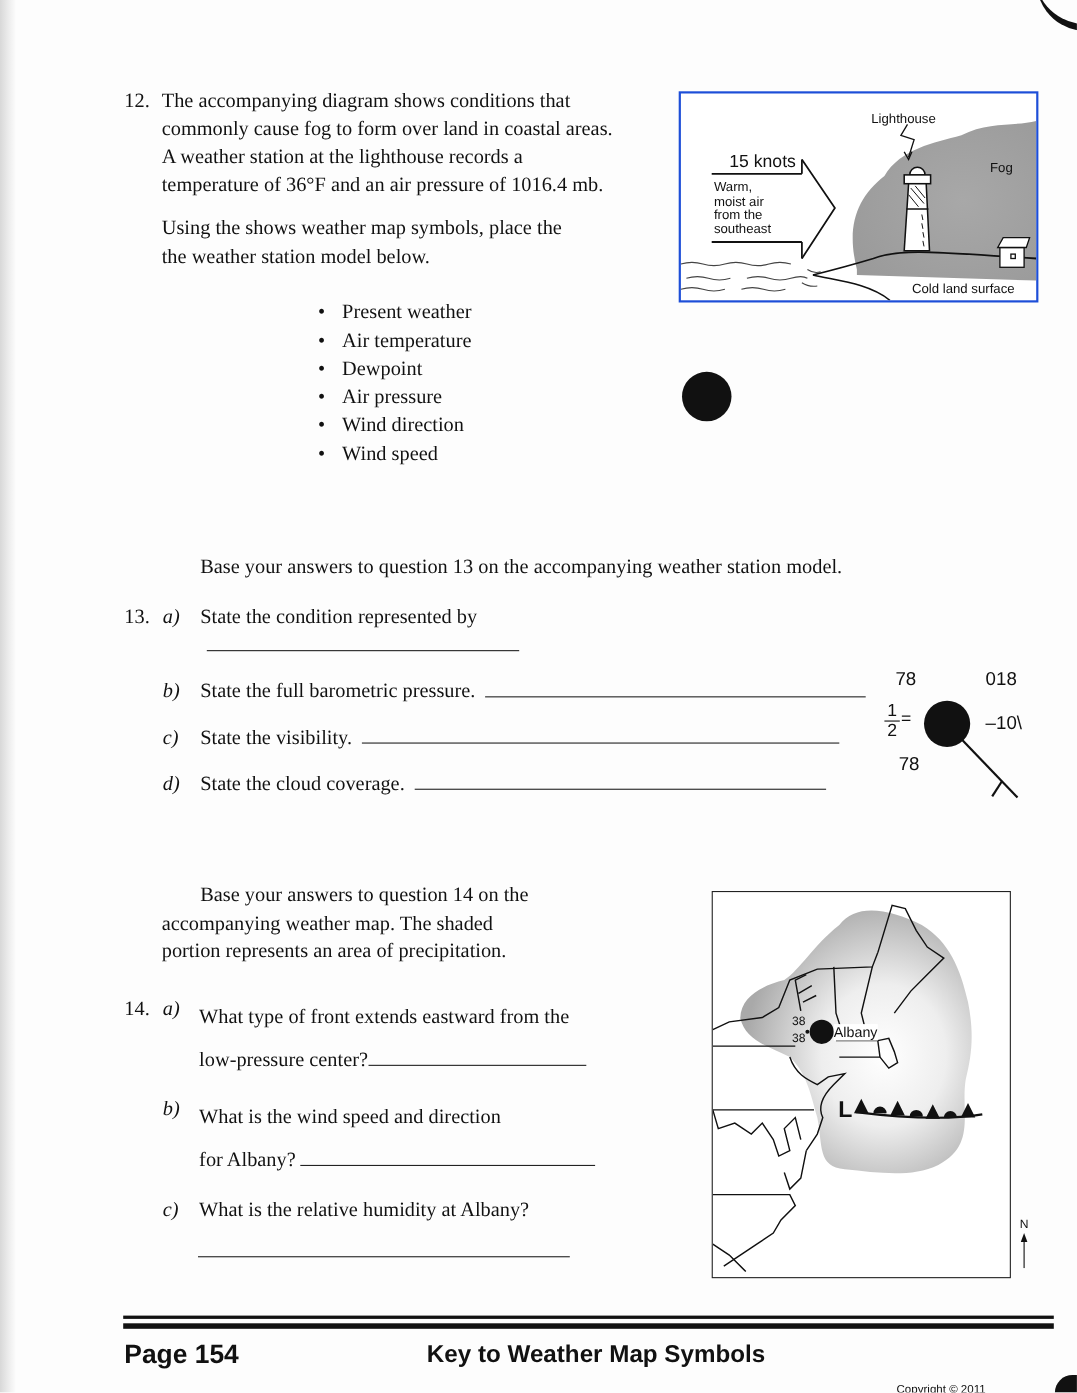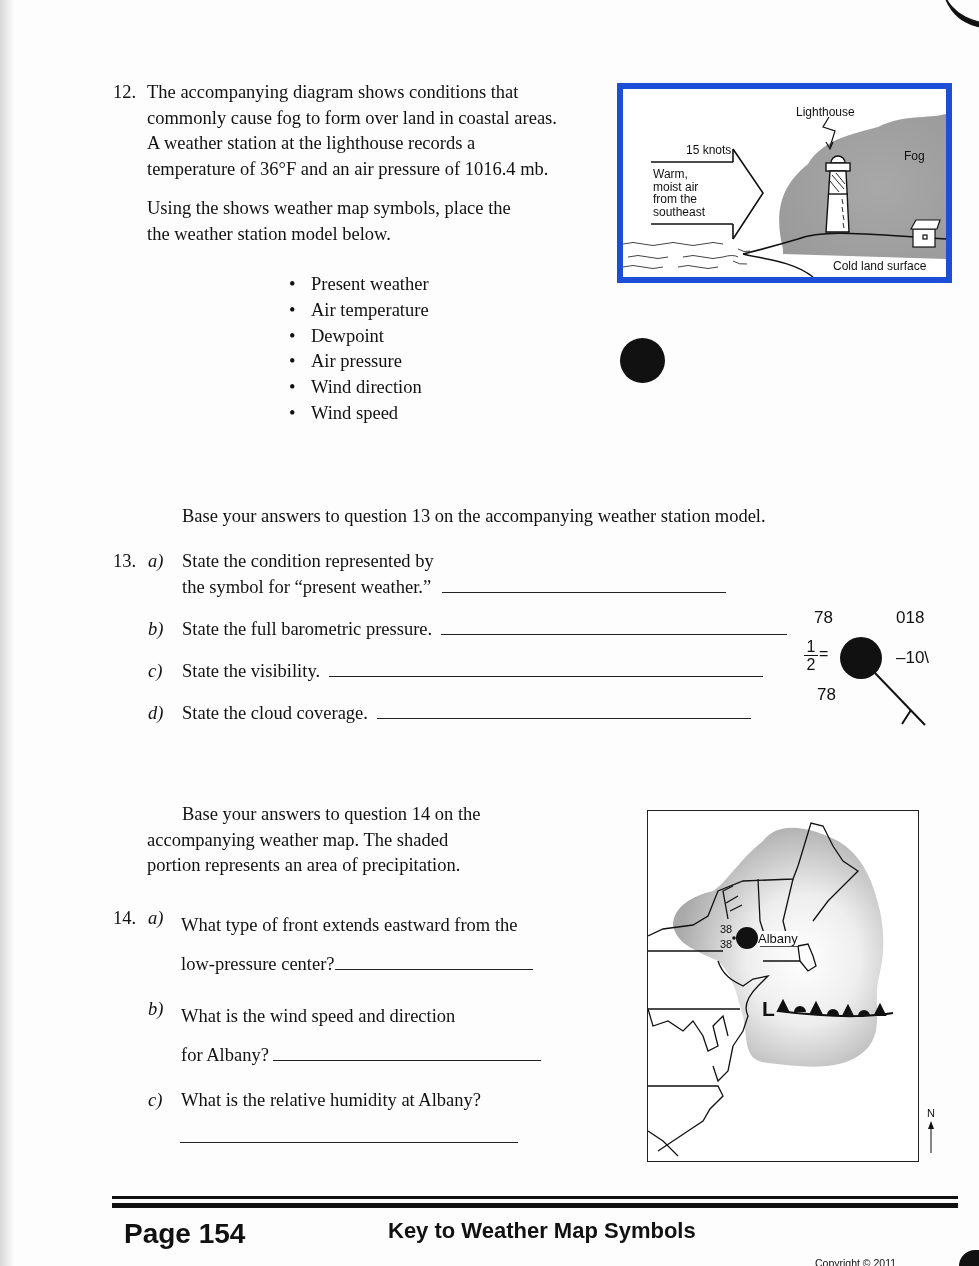--- a/index.html
+++ b/index.html
@@ -21,24 +21,24 @@
     background: #111; border-radius: 30px 0 0 0;
   }
   .abs { position: absolute; }
   .q-text { font-size: 18.5px; line-height: 25.5px; }
   .bullets { list-style: none; margin: 0; padding: 0; }
   .bullets li { font-size: 18.5px; line-height: 25.8px; position: relative; padding-left: 22px; }
   .bullets li::before { content: "•"; position: absolute; left: 0; top: 0; }
   .blank { display: inline-block; border-bottom: 1.3px solid #222; height: 1px; vertical-align: baseline; }
   .sub-label { font-style: italic; }
   .sans { font-family: "Liberation Sans", sans-serif; }
-  .diagram-box { border: 6px solid #1d4ed8; background: #fff; }
+  .diagram-box { border: 2px solid #1d4ed8; background: #fff; }
   .footer-rule1 { position: absolute; left: 112px; top: 1196px; width: 846px; height: 3px; background: #111; }
   .footer-rule2 { position: absolute; left: 112px; top: 1203px; width: 846px; height: 5px; background: #111; }
-  .footer-page { left: 113px; top: 1218px; font-family: "Liberation Sans", sans-serif; font-weight: bold; font-size: 28px; margin-left: 11px; }
+  .footer-page { left: 113px; top: 1218px; font-family: "Liberation Sans", sans-serif; font-weight: bold; font-size: 24px; }
   .footer-title { left: 388px; top: 1218px; font-family: "Liberation Sans", sans-serif; font-weight: bold; font-size: 22px; }
   .footer-copy { left: 815px; top: 1220px; font-family: "Liberation Sans", sans-serif; font-size: 10.5px; line-height: 18px; margin-top: 34px; }
 </style>
 </head>
 <body>
 
 <div class="binding-edge"></div>
 <div class="corner-curl"></div>
 <div class="corner-curl-bottom"></div>
 
@@ -112,41 +112,41 @@
       <path d="M203,53 L207,60 L210,53" stroke="#111" stroke-width="1.2" fill="none"></path>
 
       <g stroke="#111" stroke-width="1.2" fill="#fff">
         <rect x="290" y="140" width="22" height="18"></rect>
         <path d="M288,140 L293,131 L317,131 L314,140 Z"></path>
         <rect x="300" y="146" width="4" height="4"></rect>
       </g>
     </svg>
     <span class="abs sans" style="left:173px; top:16px; font-size:12px;">Lighthouse</span>
     <span class="abs sans" style="left:281px; top:60px; font-size:12px;">Fog</span>
-    <span class="abs sans" style="left:63px; top:54px; font-size:12px;text-align:center;">15 knots</span>
+    <span class="abs sans" style="left:44px; top:54px; font-size:16px;text-align:center;">15 knots</span>
     <div class="abs sans" style="left:30px; top:79px; width:80px; font-size:12px; line-height:12.5px;">
       <div>Warm,</div>
       <div>moist air</div>
       <div>from the</div>
       <div>southeast</div>
     </div>
     <span class="abs sans" style="left:210px; top:170px; font-size:12px;">Cold land surface</span>
   </div>
 
   <div class="abs" style="left:620px; top:338px; width:45px; height:45px; border-radius:50%; background:#111;"></div>
 </section>
 
 <section>
   <div class="abs q-text" style="left:182px; top:504px;">Base your answers to question 13 on the accompanying weather station model.</div>
   <span class="abs q-text" style="left:113px; top:549px;">13.</span>
 
   <span class="abs q-text sub-label" style="left:148px; top:549px;">a)</span>
   <div class="abs q-text" style="left:182px; top:549px;">
     <div>State the condition represented by</div>
-    <div><span>the symbol for “present weather.”</span>
+    <div>
       <span class="blank" style="width:284px; margin-left:6px;"></span></div>
   </div>
 
   <span class="abs q-text sub-label" style="left:148px; top:617px;">b)</span>
   <div class="abs q-text" style="left:182px; top:617px;">
     <span>State the full barometric pressure.</span>
     <span class="blank" style="width:346px; margin-left:4px;"></span>
   </div>
 
   <span class="abs q-text sub-label" style="left:148px; top:659px;">c)</span>

